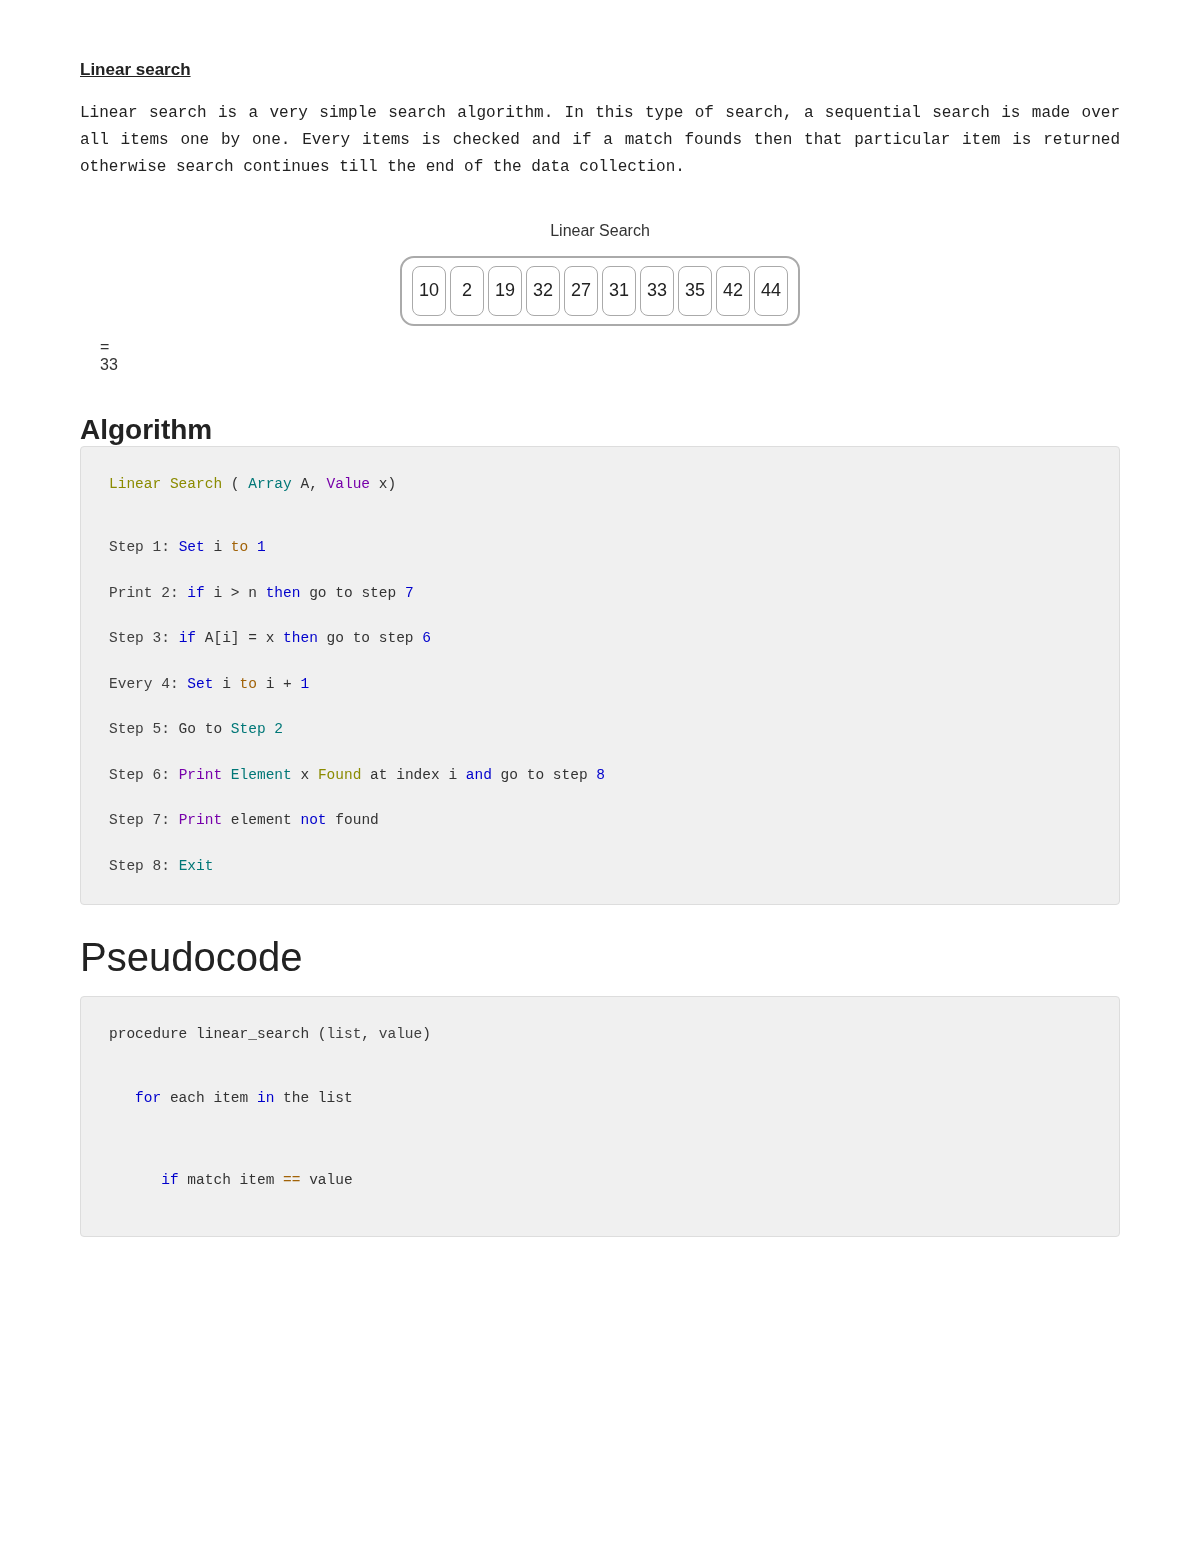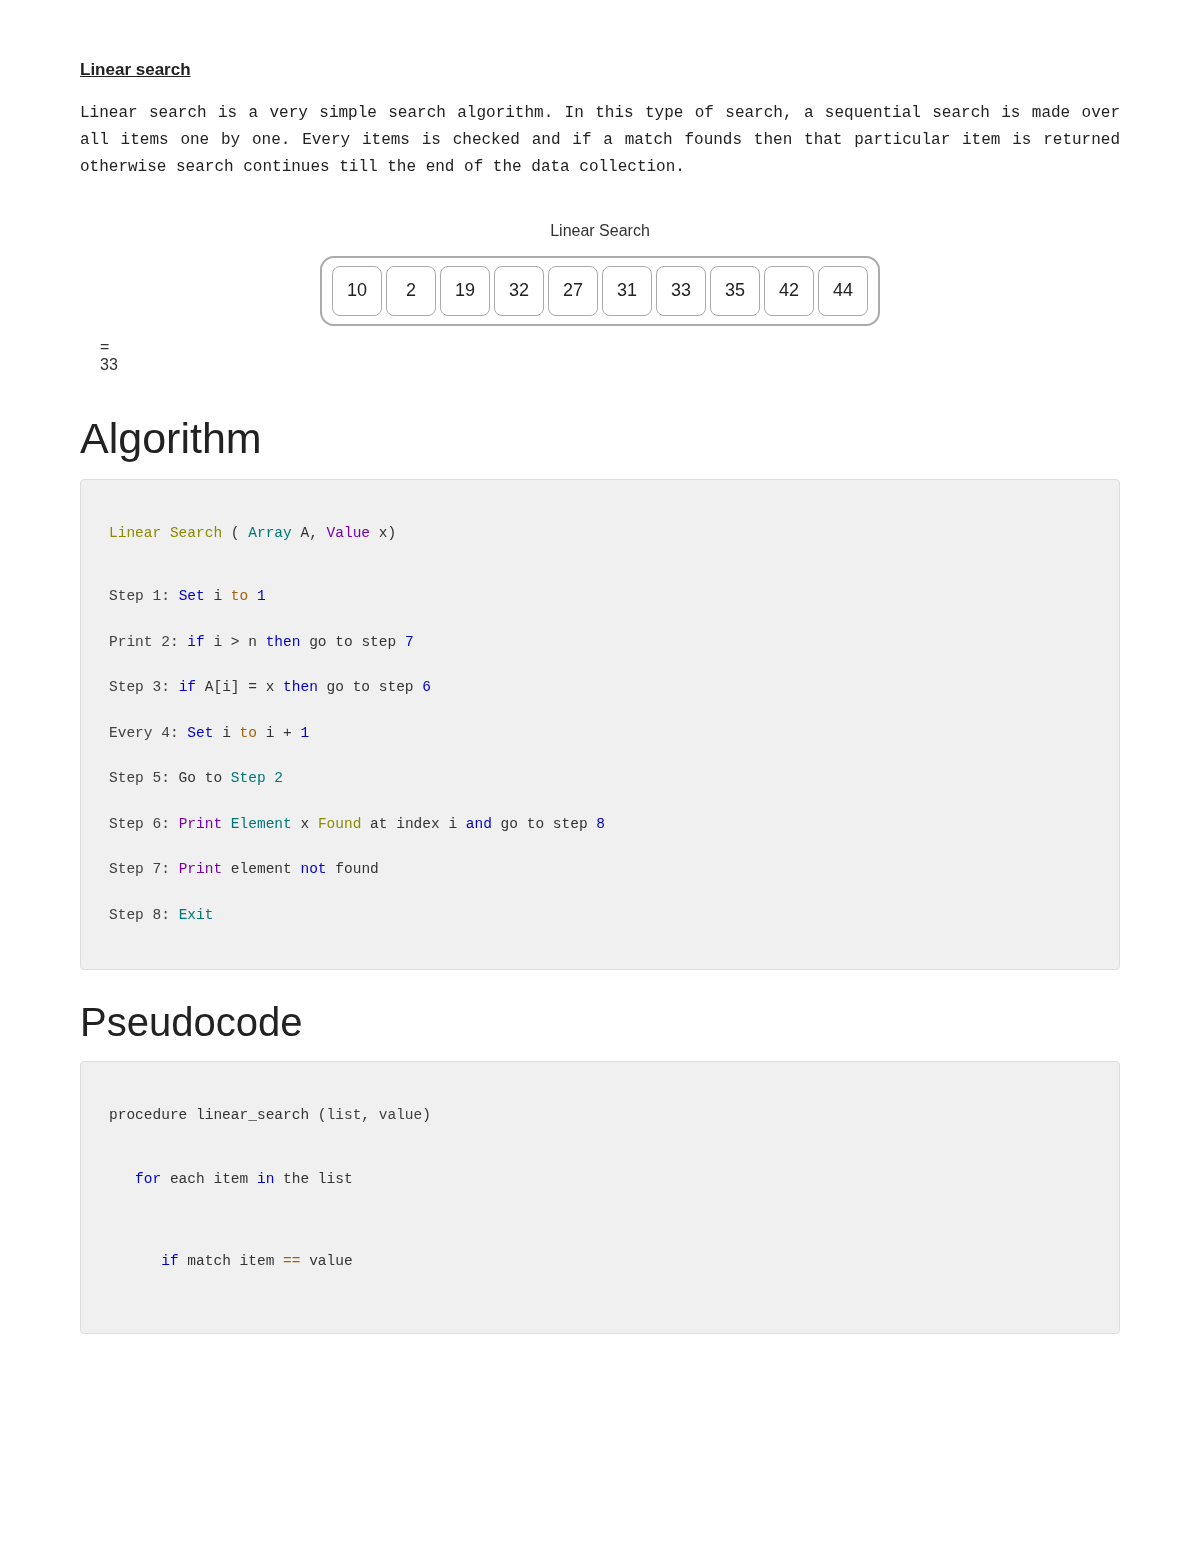--- a/index.html
+++ b/index.html
@@ -55,21 +55,21 @@
 
     .array-outer {
       border: 2px solid #aaa;
       border-radius: 14px;
       padding: 6px 8px;
       display: flex;
       gap: 0;
     }
 
     .array-cell {
-      width: 50px;
+      width: 34px;
       height: 50px;
       border: 1.5px solid #aaa;
       border-radius: 8px;
       display: flex;
       align-items: center;
       justify-content: center;
       font-family: Arial, sans-serif;
       font-size: 18px;
       font-weight: normal;
       color: #222;
@@ -81,39 +81,39 @@
       text-align: left;
       padding-left: 20px;
       font-family: Arial, sans-serif;
       font-size: 16px;
       color: #333;
       margin-top: 4px;
     }
 
     .algorithm-heading {
       font-family: Arial, sans-serif;
-      font-size: 43px;
-      font-weight: normal;
-      margin-bottom: 16px;
+      font-size: 28px;
+      font-weight: bold;
+      margin-bottom: 0;
       margin-top: 10px;
     }
 
     .pseudocode-heading {
       font-family: Arial, sans-serif;
       font-size: 40px;
       font-weight: normal;
       margin-bottom: 16px;
       margin-top: 10px;
     }
 
     .code-block {
       background: #f0f0f0;
       border: 1px solid #ddd;
       border-radius: 4px;
-      padding: 40px 28px;
+      padding: 24px 28px;
       font-family: 'Courier New', Courier, monospace;
       font-size: 14.5px;
       line-height: 1.9;
       margin-bottom: 30px;
       color: #333;
     }
 
     .c-olive { color: #8b8b00; }
     .c-green { color: #404040; }
     .c-blue { color: #0000cc; }

